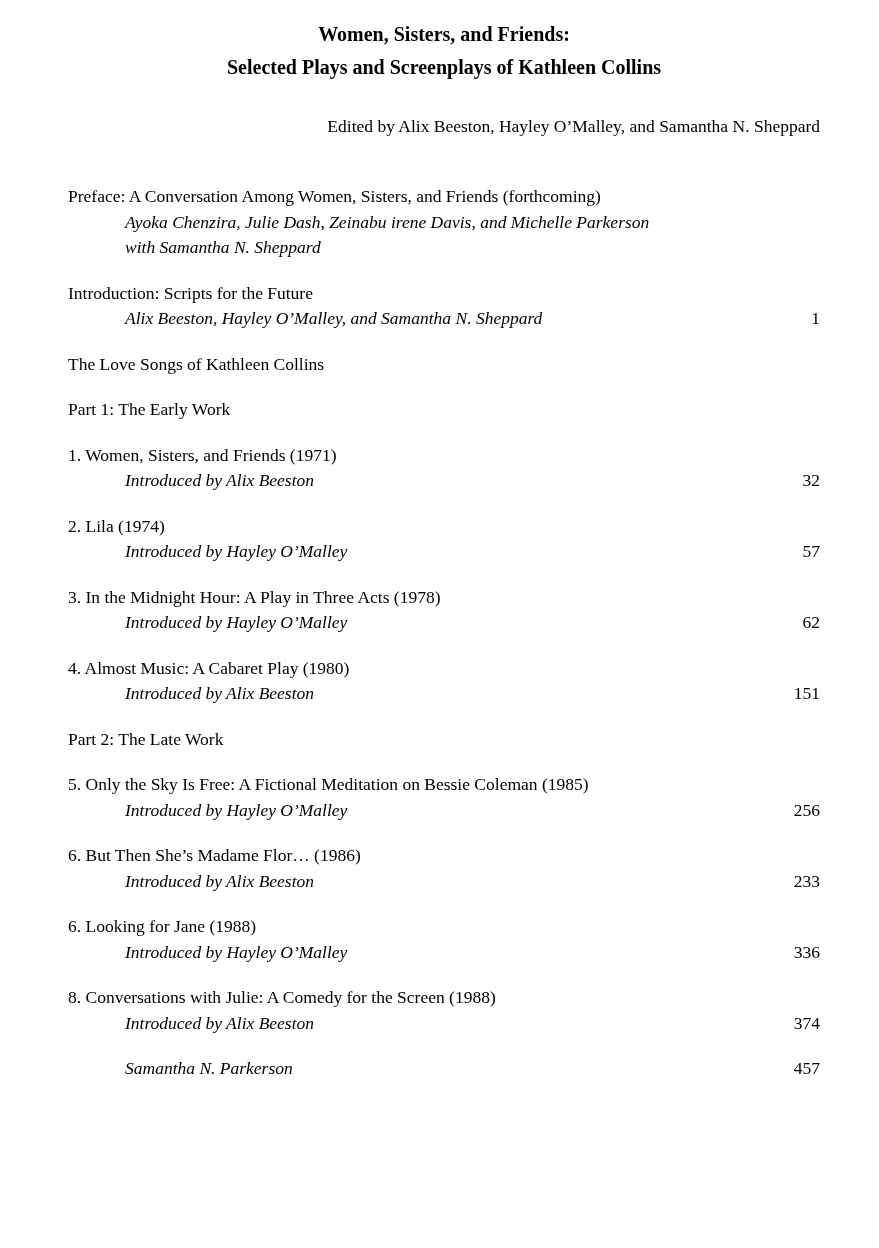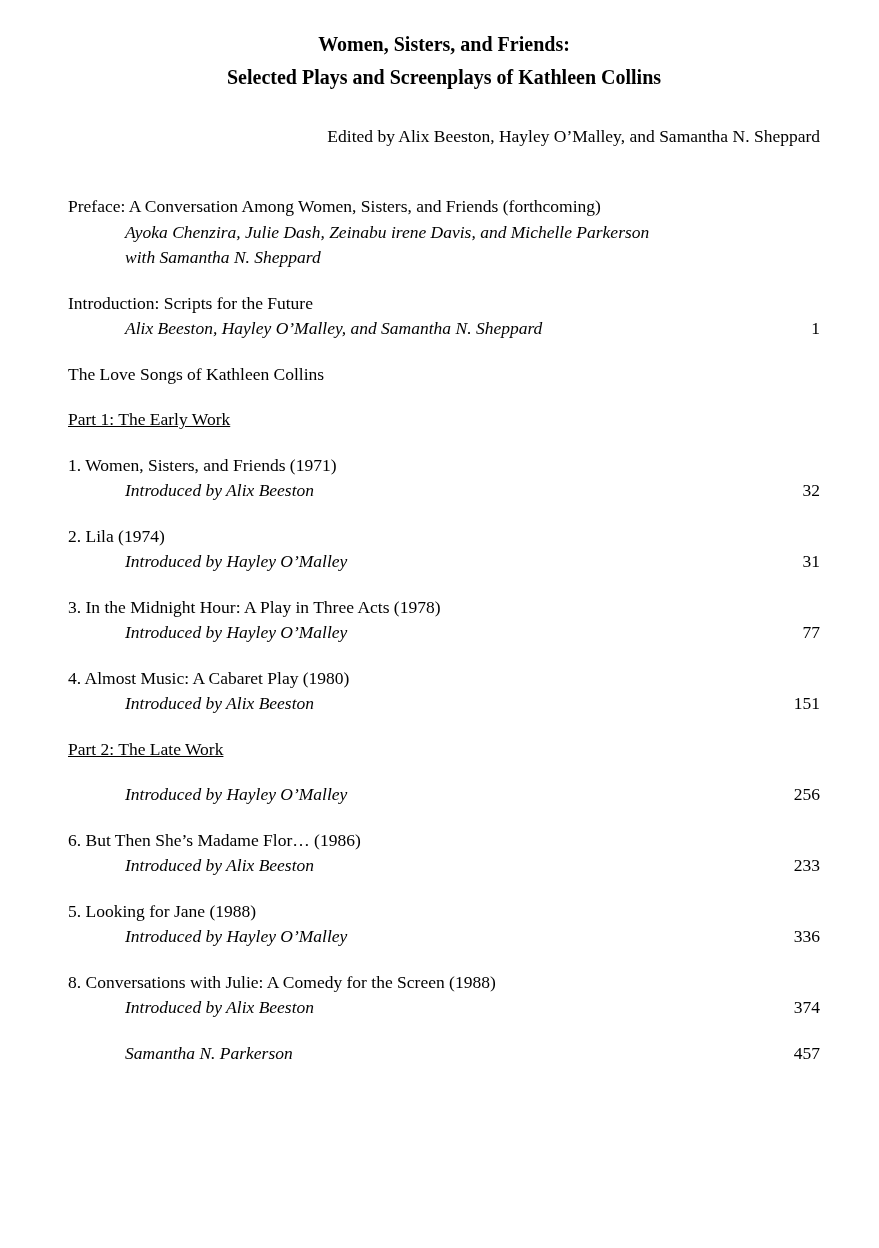--- a/index.html
+++ b/index.html
@@ -11,21 +11,21 @@
     width: 879px;
     height: 1248px;
     font-family: "Liberation Serif", serif;
     color: #000000;
     overflow: hidden;
   }
   .page {
     box-sizing: border-box;
     width: 879px;
     height: 1248px;
-    padding: 28px 59px 0 68px;
+    padding: 18px 59px 0 68px;
     background: #ffffff;
   }
   .book-title {
     font-size: 20px;
     font-weight: bold;
     text-align: center;
     line-height: 33px;
     margin: 0 0 30px 0;
   }
   .book-title .tl { display: block; }
@@ -58,21 +58,20 @@
     padding-left: 57px;
   }
   .pagenum {
     margin-left: auto;
     font-style: normal;
     text-align: right;
   }
   .part-heading {
     font-size: 17.5px;
     line-height: 25.5px;
-    text-decoration: underline;
     margin-bottom: 20px;
   }
 </style>
 </head>
 <body>
 
 <div class="page">
   <h1 class="book-title">
     <span class="tl">Women, Sisters, and Friends:</span>
     <span class="tl">Selected Plays and Screenplays of Kathleen Collins</span>
@@ -119,63 +118,64 @@
     <span class="author">Introduced by Alix Beeston</span>
     <span class="pagenum">32</span>
   </div>
 </div>
 
   <div class="entry">
     <div class="entry-title">2. Lila (1974)</div>
 
   <div class="author-line">
     <span class="author">Introduced by Hayley O’Malley</span>
-    <span class="pagenum">31</span>
+    <span class="pagenum">57</span>
   </div>
 </div>
 
   <div class="entry">
     <div class="entry-title">3. In the Midnight Hour: A Play in Three Acts (1978)</div>
 
   <div class="author-line">
     <span class="author">Introduced by Hayley O’Malley</span>
-    <span class="pagenum">77</span>
+    <span class="pagenum">62</span>
   </div>
 </div>
 
   <div class="entry">
     <div class="entry-title">4. Almost Music: A Cabaret Play (1980)</div>
 
   <div class="author-line">
     <span class="author">Introduced by Alix Beeston</span>
     <span class="pagenum">151</span>
   </div>
 </div>
 
   <div class="part-heading">Part 2: The Late Work</div>
 
   <div class="entry">
+    <div class="entry-title">5. Only the Sky Is Free: A Fictional Meditation on Bessie Coleman (1985)</div>
 
   <div class="author-line">
     <span class="author">Introduced by Hayley O’Malley</span>
     <span class="pagenum">256</span>
   </div>
 </div>
 
   <div class="entry">
     <div class="entry-title">6. But Then She’s Madame Flor… (1986)</div>
 
   <div class="author-line">
     <span class="author">Introduced by Alix Beeston</span>
     <span class="pagenum">233</span>
   </div>
 </div>
 
   <div class="entry">
-    <div class="entry-title">5. Looking for Jane (1988)</div>
+    <div class="entry-title">6. Looking for Jane (1988)</div>
 
   <div class="author-line">
     <span class="author">Introduced by Hayley O’Malley</span>
     <span class="pagenum">336</span>
   </div>
 </div>
 
   <div class="entry">
     <div class="entry-title">8. Conversations with Julie: A Comedy for the Screen (1988)</div>
 

